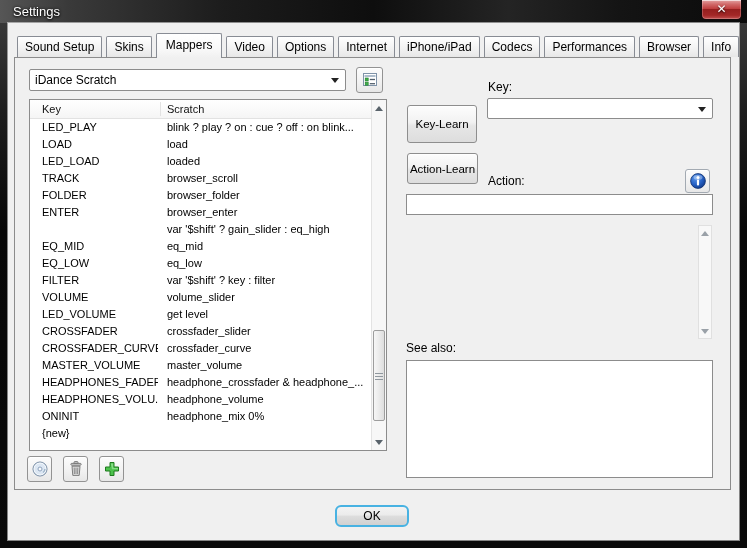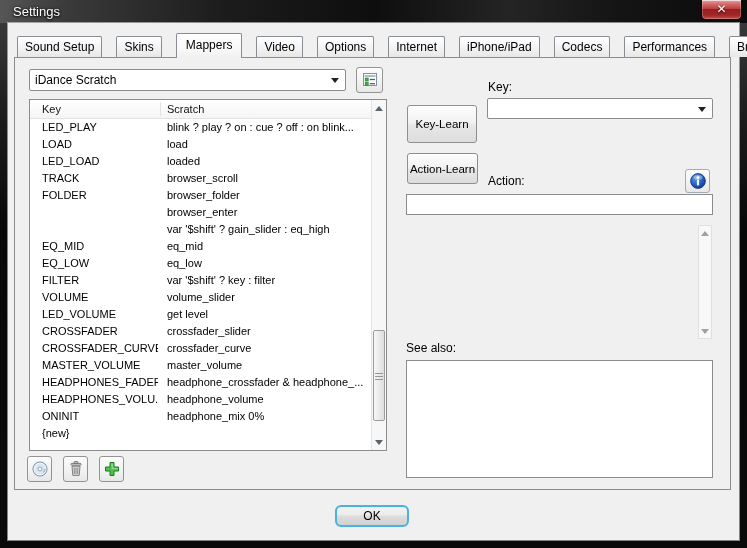--- a/index.html
+++ b/index.html
@@ -20,21 +20,21 @@
     box-shadow:inset 0 1px 0 rgba(255,255,255,.55), inset 0 0 0 1px rgba(255,255,255,.22);
     color:#fff; text-align:center; line-height:18px; font-size:12px; font-weight:bold;
     text-shadow:0 1px 2px rgba(0,0,0,.8); cursor:pointer; }
 
   
   .client { position:absolute; left:8px; top:23px; width:731px; height:517px;
     background:#f0f0f0; box-shadow:0 0 0 1px rgba(255,255,255,.5); }
 
   
   .tabs { position:absolute; left:9px; top:13px; height:21px; display:flex; align-items:flex-end; z-index:2; }
-  .tab { height:21px; line-height:20px; padding:0 7px; margin-right:14px; white-space:nowrap;
+  .tab { height:21px; line-height:20px; padding:0 7px; margin-right:4px; white-space:nowrap;
     border:1px solid #888c94; border-bottom:none; border-radius:2px 2px 0 0;
     background:linear-gradient(180deg,#ffffff 0,#f3f3f3 55%,#e7e7e7 100%); cursor:pointer;text-align:right; }
   .tab.active { height:25px; line-height:22px; margin-top:-4px; margin-bottom:-1px; padding:0 9px;
     background:linear-gradient(180deg,#ffffff 0,#f7f7f7 70%,#f0f0f0 100%); z-index:3; position:relative; }
 
   .panel { position:absolute; left:6px; top:34px; width:717px; height:433px;
     border:1px solid #8c8c8c; background:#f0f0f0; z-index:1; }
 
   
   .combo { position:absolute; background:#fff; border:1px solid #8c8c8c; border-radius:2px; cursor:pointer; }
@@ -171,20 +171,21 @@
             </div>
           <div class="lb-row">
               <span class="ck">TRACK</span>
               <span class="ca">browser_scroll</span>
             </div>
           <div class="lb-row">
               <span class="ck">FOLDER</span>
               <span class="ca">browser_folder</span>
             </div>
           <div class="lb-row">
+              <span class="ck">ENTER</span>
               <span class="ca">browser_enter</span>
             </div>
           <div class="lb-row">
               <span class="ca">var '$shift' ? gain_slider : eq_high</span>
             </div>
           <div class="lb-row">
               <span class="ck">EQ_MID</span>
               <span class="ca">eq_mid</span>
             </div>
           <div class="lb-row">

